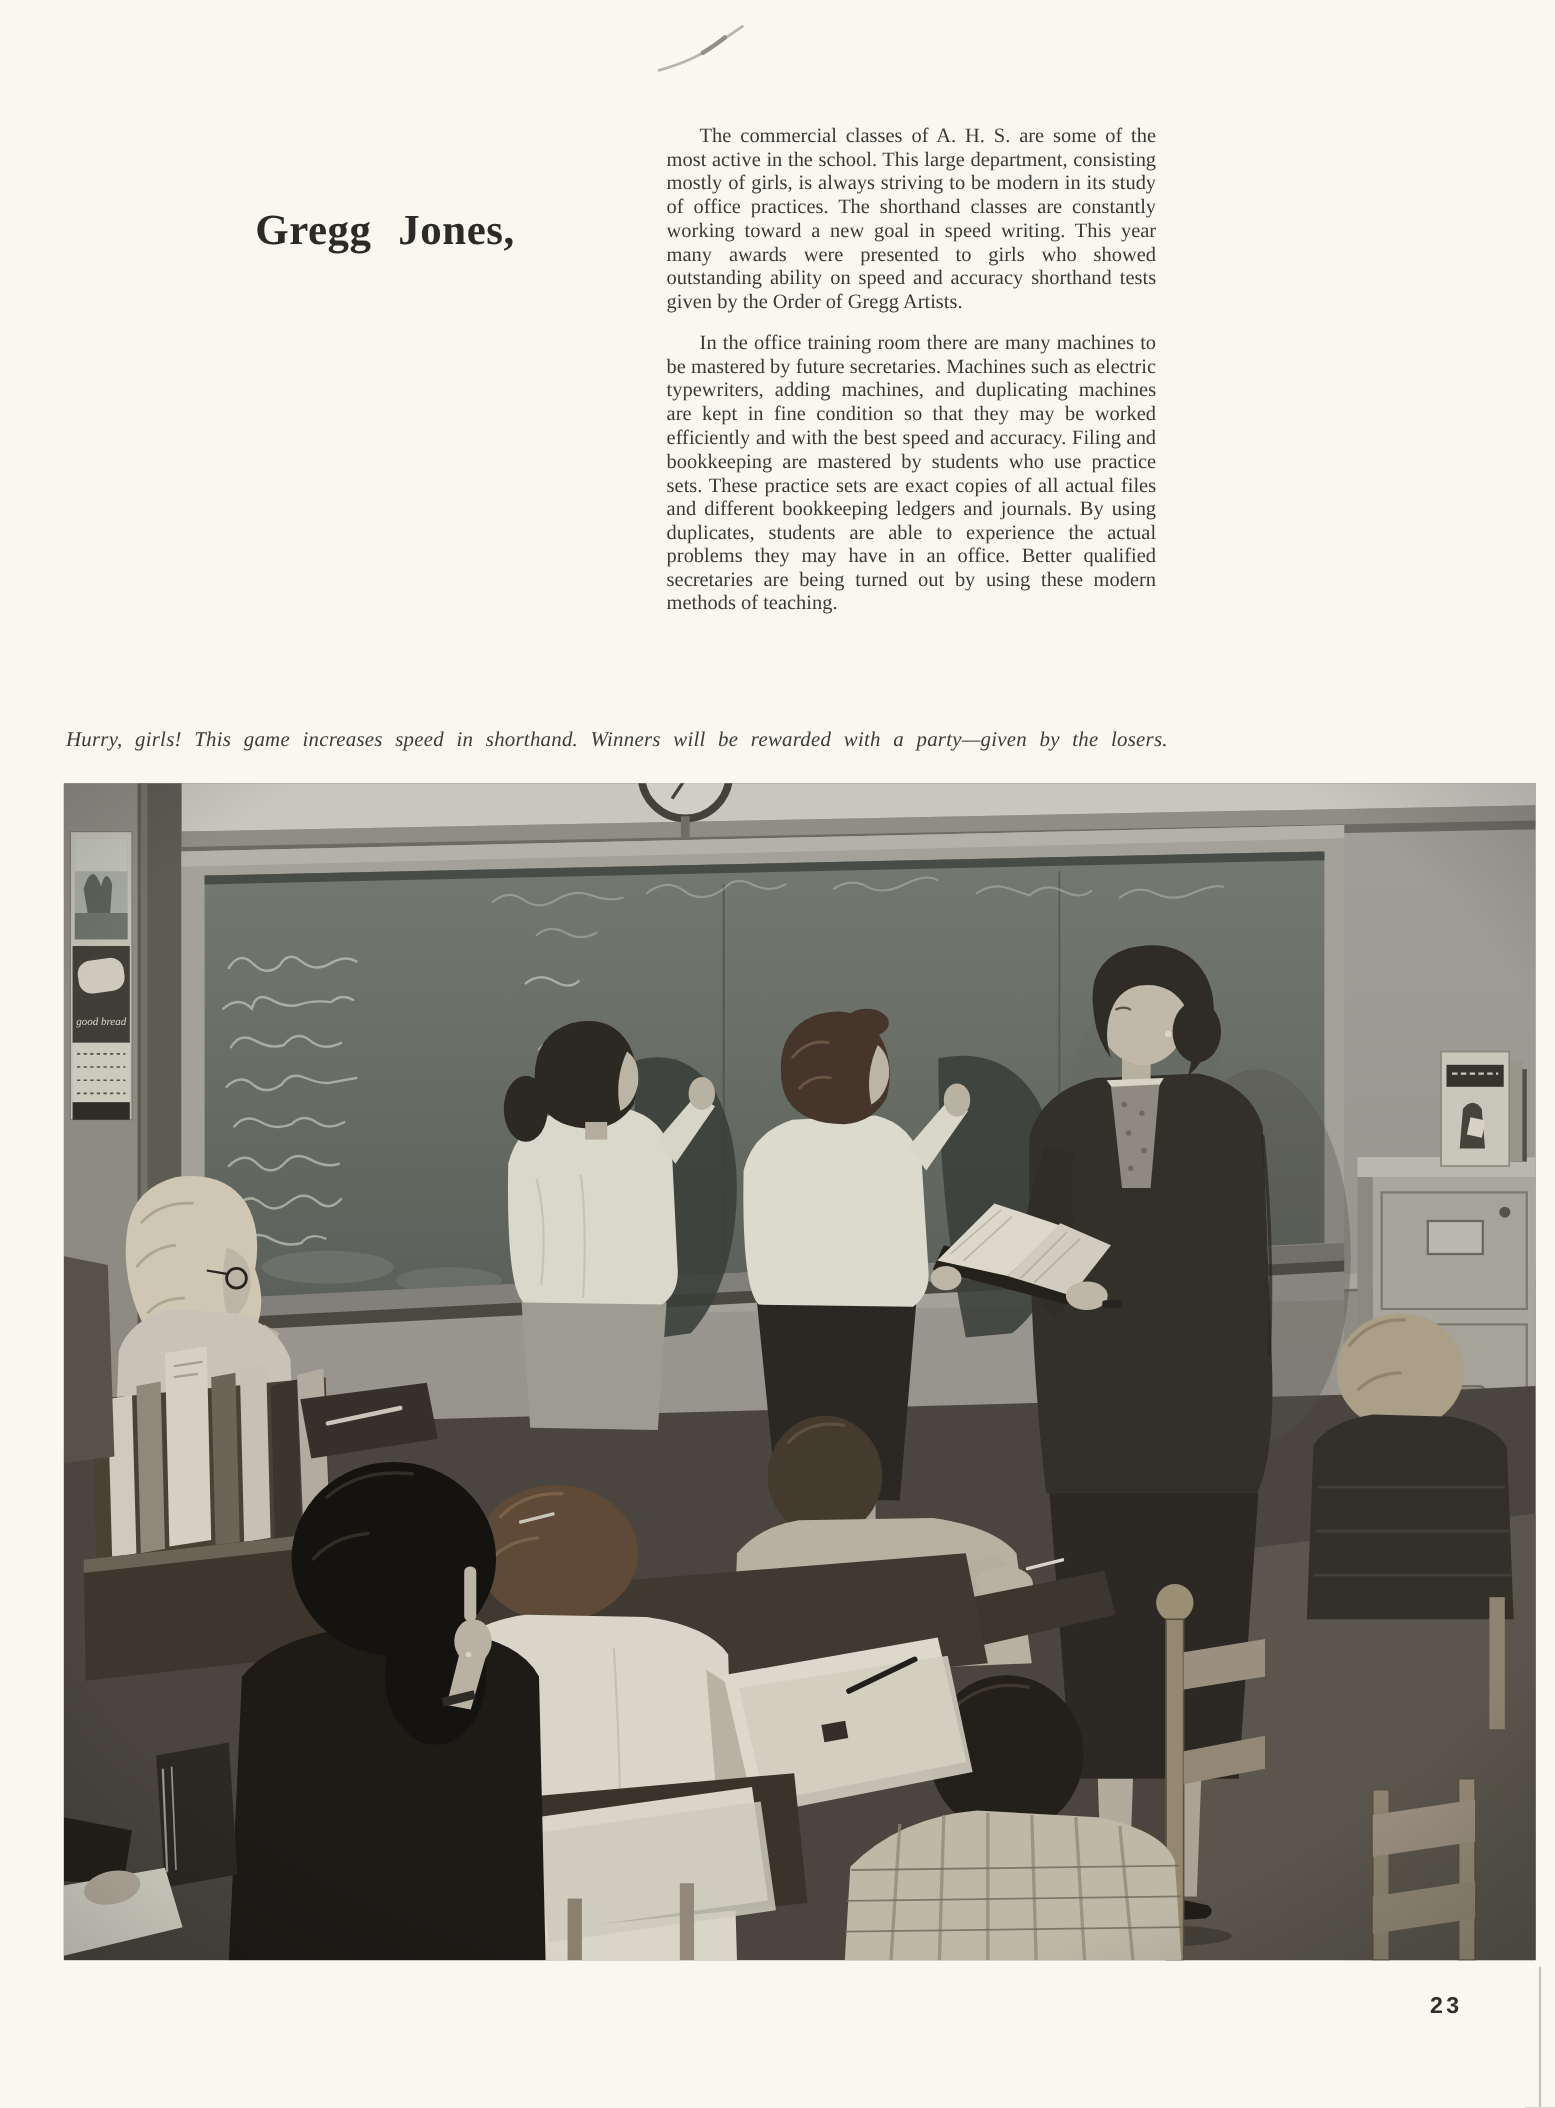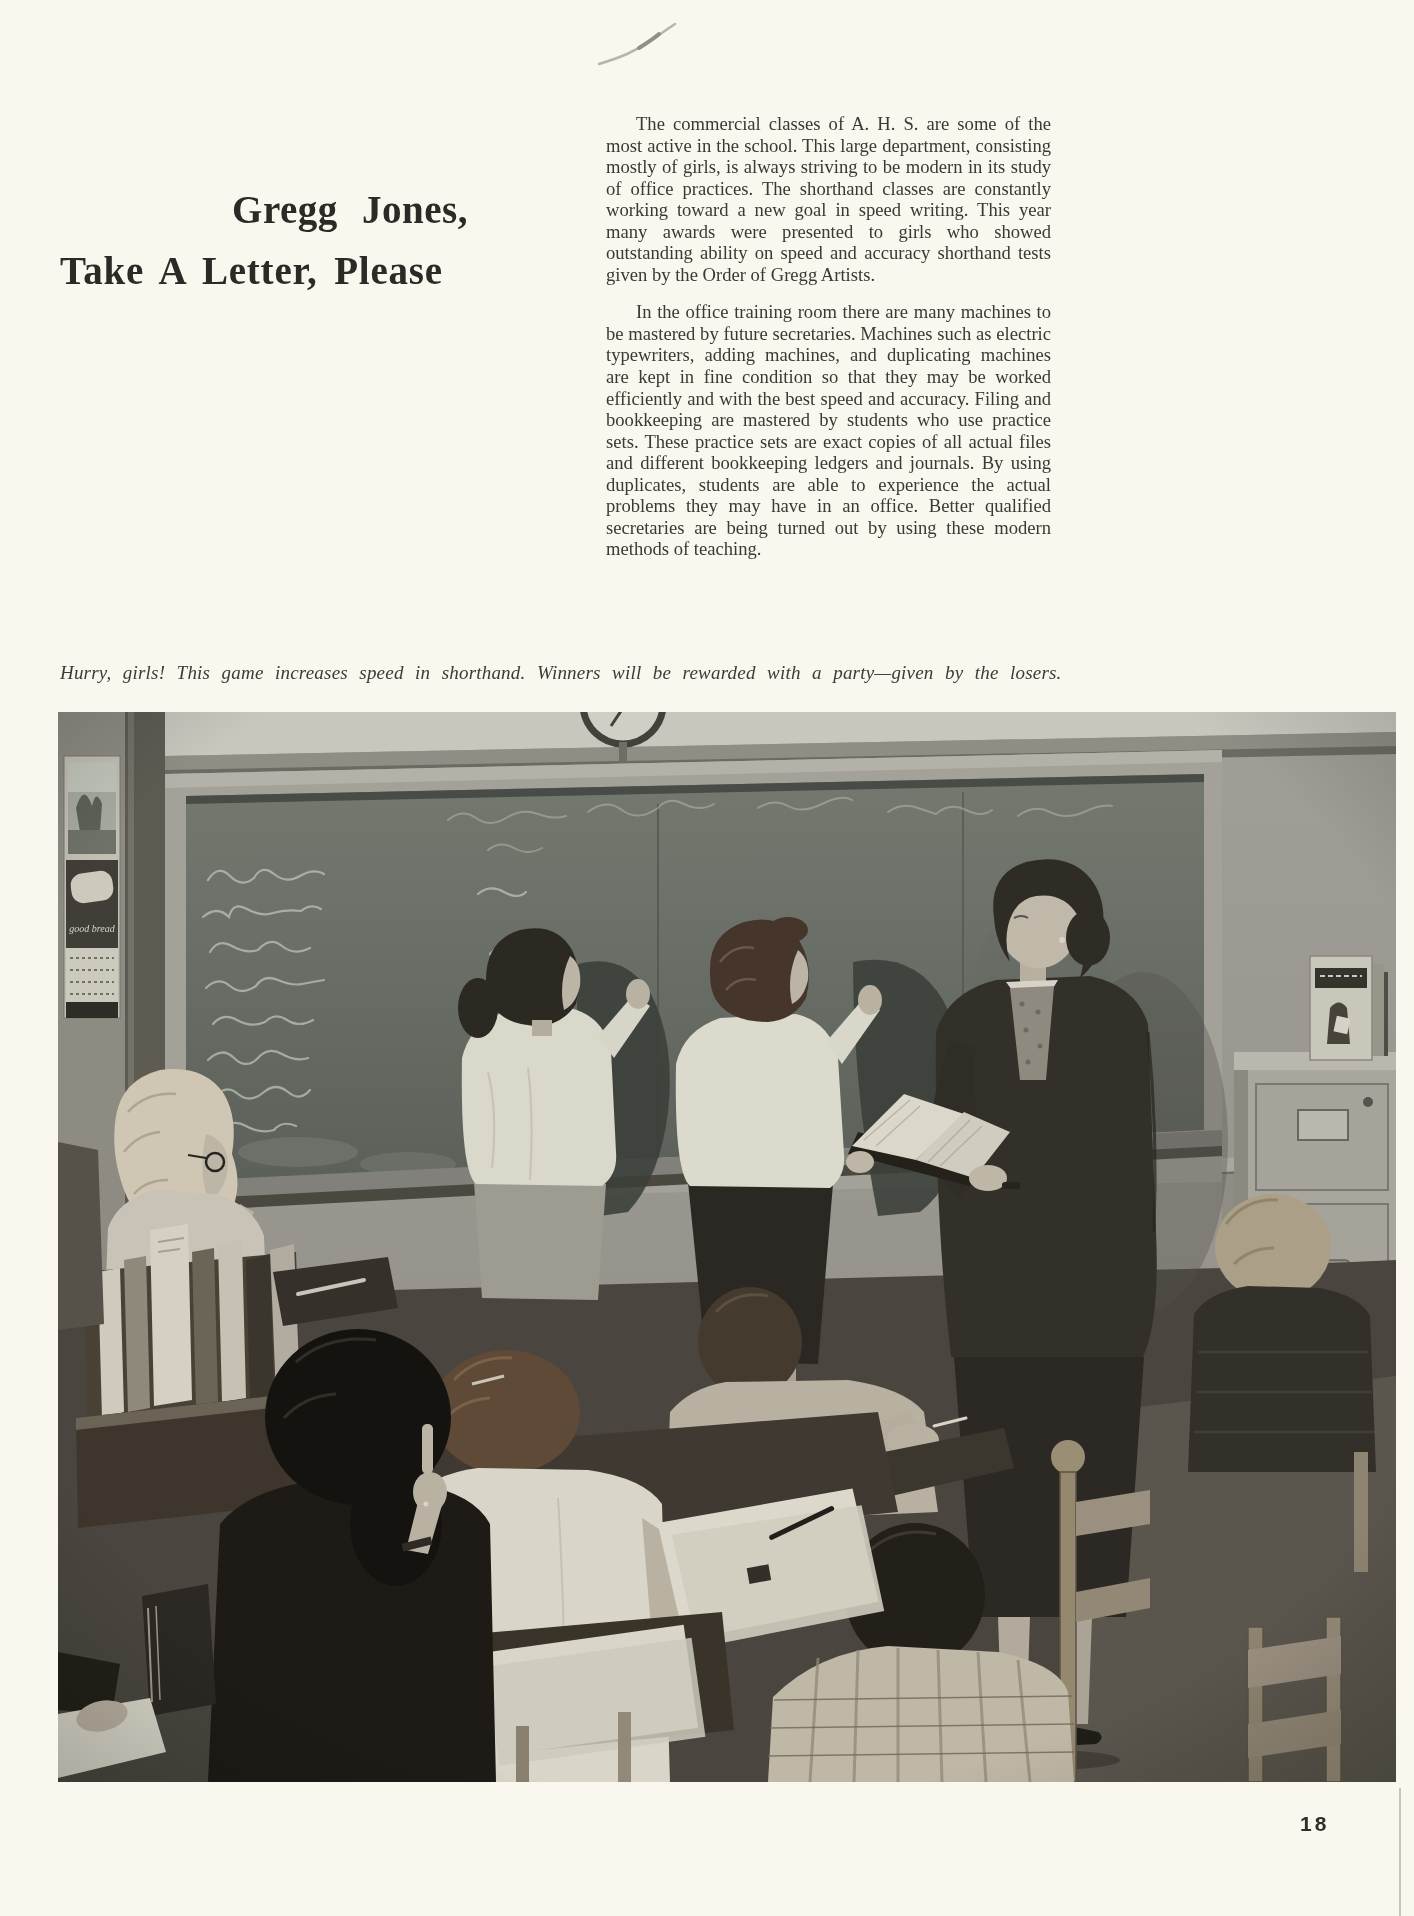--- a/index.html
+++ b/index.html
@@ -52,21 +52,20 @@
 
 <div class="page">
 
   <svg class="scratch" viewBox="0 0 84 52">
     <path d="M4,46 C 24,40 40,34 60,20 C 68,14 74,10 80,6" fill="none" stroke="#b7b5ac" stroke-width="2.5" stroke-linecap="round"></path>
     <path d="M44,30 C 52,25 58,21 64,16" fill="none" stroke="#918f86" stroke-width="4" stroke-linecap="round"></path>
   </svg>
 
   <div class="title-block">
     <div class="title-line1">Gregg Jones,</div>
-    <div class="title-line2">Take A Letter, Please</div>
   </div>
 
   <div class="body-text">
     <p>The commercial classes of A. H. S. are some of the most active in the school.  This large department, consisting mostly of girls, is always striving to be modern in its study of office practices.  The shorthand classes are constantly working toward a new goal in speed writing.  This year many awards were presented to girls who showed outstanding ability on speed and accuracy shorthand tests given by the Order of Gregg Artists.</p>
     <p>In the office training room there are many machines to be mastered by future secretaries.  Machines such as electric typewriters, adding machines, and duplicating machines are kept in fine condition so that they may be worked efficiently and with the best speed and accuracy.  Filing and bookkeeping are mastered by students who use practice sets.  These practice sets are exact copies of all actual files and different bookkeeping ledgers and journals.  By using duplicates, students are able to experience the actual problems they may have in an office.  Better qualified secretaries are being turned out by using these modern methods of teaching.</p>
   </div>
 
   <div class="caption">Hurry, girls!  This game increases speed in shorthand.  Winners will be rewarded with a party—given by the losers.</div>
 
   <div class="photo">
@@ -386,17 +385,17 @@
         <line x1="98" y1="894" x2="102" y2="988" stroke="#9f9a8d" stroke-width="1.5"></line>
         <polygon points="0,940 62,952 54,1002 0,998" fill="#232019"></polygon>
         <polygon points="0,1002 92,986 108,1040 0,1066" fill="#d9d6c9"></polygon>
         <ellipse cx="44" cy="1004" rx="26" ry="15" fill="#b9b1a2" transform="rotate(-12 44 1004)"></ellipse>
       </g>
 
       <rect x="0" y="0" width="1338" height="1070" fill="url(#vign)"></rect>
     </svg>
   </div>
 
-  <div class="page-number">18</div>
+  <div class="page-number">23</div>
 
   <div class="edge-line"></div>
 
 </div>
 
 </body></html>

